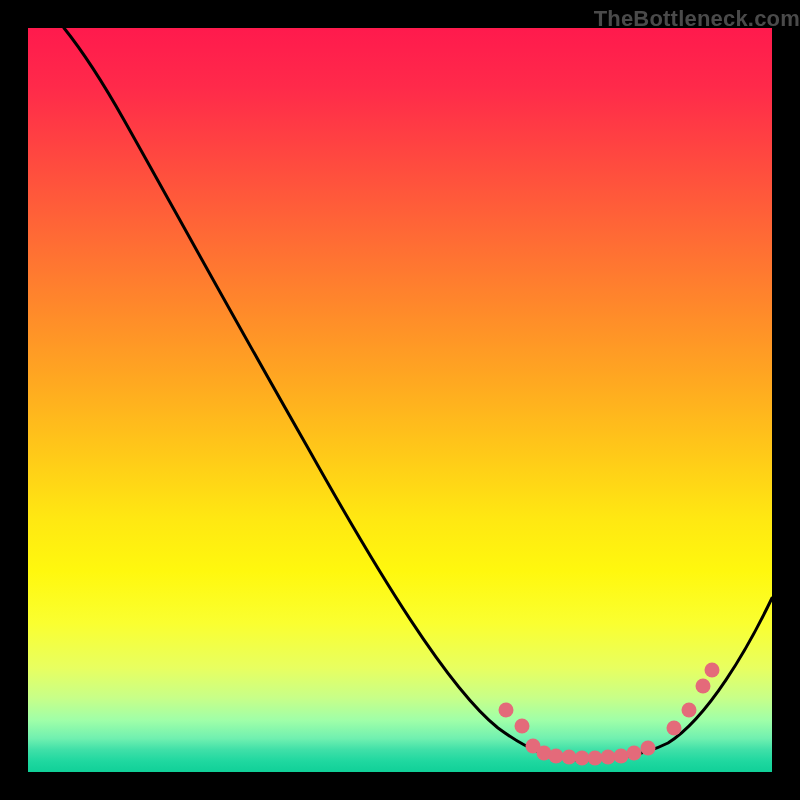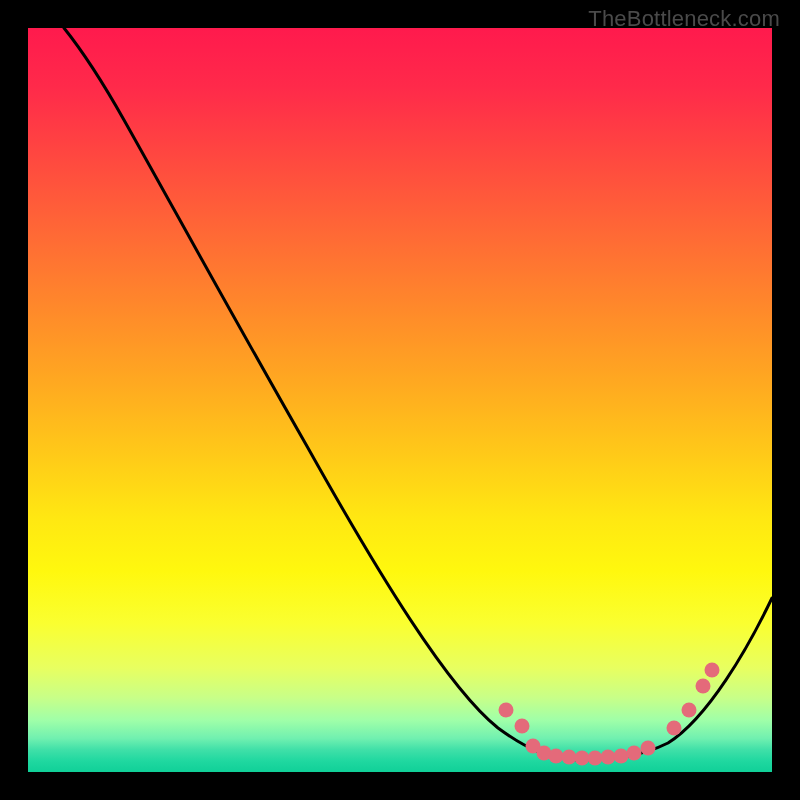--- a/index.html
+++ b/index.html
@@ -31,25 +31,25 @@
       #c8ff88 90%,
       #a0ffa8 93%,
       #70f0b0 95.5%,
       #40e0a8 97%,
       #20d8a0 98.5%,
       #10d098 100%);
   }
   .watermark {
     position: absolute;
     top: 6px;
-    right: 20px;
+    right: 0;
     font-family: Arial, Helvetica, sans-serif;
     font-size: 22px;
     color: #4a4a4a;
-    font-weight: 400;
+    font-weight: 700;
     letter-spacing: 0.2px;
   }
   svg.curve {
     position: absolute;
     left: 28px;
     top: 28px;
     width: 744px;
     height: 744px;
     overflow: visible;
   }

